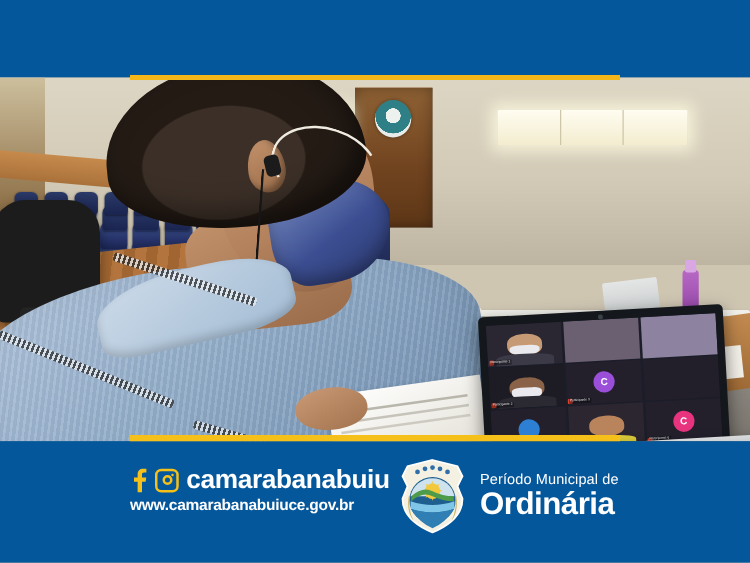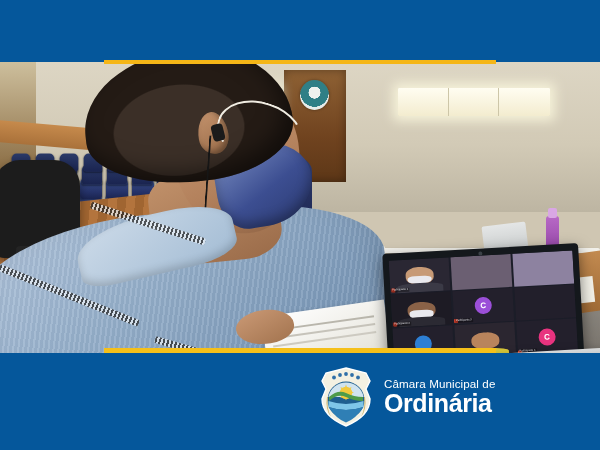--- a/index.html
+++ b/index.html
@@ -517,20 +517,32 @@
         <div class="base">
           
         </div>
       </div>
 
     </div>
   </div>
 
   <div class="footer">
 
+    <div class="social">
+      <div class="social-row">
+        <span class="fb">
+          <svg viewBox="0 0 14 20" width="14" height="20" aria-hidden="true">
+            <path d="M9.6 20V11.3h2.9l.5-3.4H9.6V5.7c0-1 .3-1.7 1.7-1.7h1.8V1c-.3 0-1.4-.1-2.6-.1-2.6 0-4.4 1.6-4.4 4.5v2.5H3.2v3.4h2.9V20h3.5z" fill="#f5c01a"></path>
+          </svg>
+        </span>
+        <span class="ig"></span>
+        <span class="handle">camarabanabuiu</span>
+      </div>
+      <div class="site">www.camarabanabuiuce.gov.br</div>
+    </div>
 
     <div class="brand">
       <span class="crest">
         <svg viewBox="0 0 56 60" width="56" height="60" aria-hidden="true">
           <path d="M28 1 L48 6 L52 14 L48 22 L52 32 Q52 49 28 59 Q4 49 4 32 L8 22 L4 14 L8 6 Z" fill="#f4f1e2" stroke="#ffffff" stroke-width="1.4"></path>
           <circle cx="28" cy="33" r="18.5" fill="#1f5f8f"></circle>
           <path d="M28 15.5 A18 18 0 0 1 45.6 30 L10.4 30 A18 18 0 0 1 28 15.5 Z" fill="#cfe3ef"></path>
           <circle cx="28" cy="26" r="6.2" fill="#f2c93c"></circle>
           <path d="M28 17.5 l1.6 4 4-1.6 -1.6 4 4 1.6 -4 1.6 1.6 4 -4-1.6 -1.6 4 -1.6-4 -4 1.6 1.6-4 -4-1.6 4-1.6 -1.6-4 4 1.6z" fill="#f2c93c" opacity=".85"></path>
           <path d="M11 30 q9-8 17-4 q8 4 17 4 v4 q-9 0-17-4 q-8-4-17 4z" fill="#4e9b4a"></path>
@@ -541,19 +553,19 @@
               <circle cx="22" cy="8" r="1.9"></circle>
             <circle cx="28" cy="7" r="1.9"></circle>
               <circle cx="34" cy="8" r="1.9"></circle>
             <circle cx="40" cy="10.5" r="1.9"></circle>
           </g>
           <path d="M9 30 q-2 12 4 20 q-5-10-3-20z" fill="#cdb36a"></path>
           <path d="M47 30 q2 12-4 20 q5-10 3-20z" fill="#cdb36a"></path>
         </svg>
       </span>
       <span class="brand-text">
-        <span class="brand-small">Câmara Municipal de</span>
+        <span class="brand-small">Período Municipal de</span>
         <span class="brand-big">Ordinária</span>
       </span>
     </div>
 
   </div>
 </div>
 
 </body></html>

